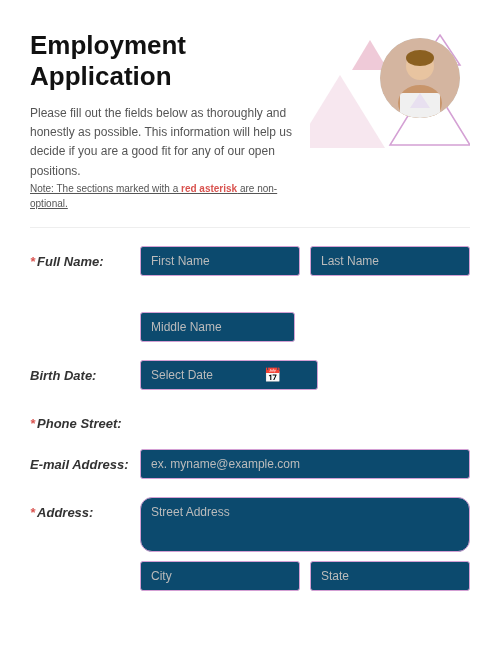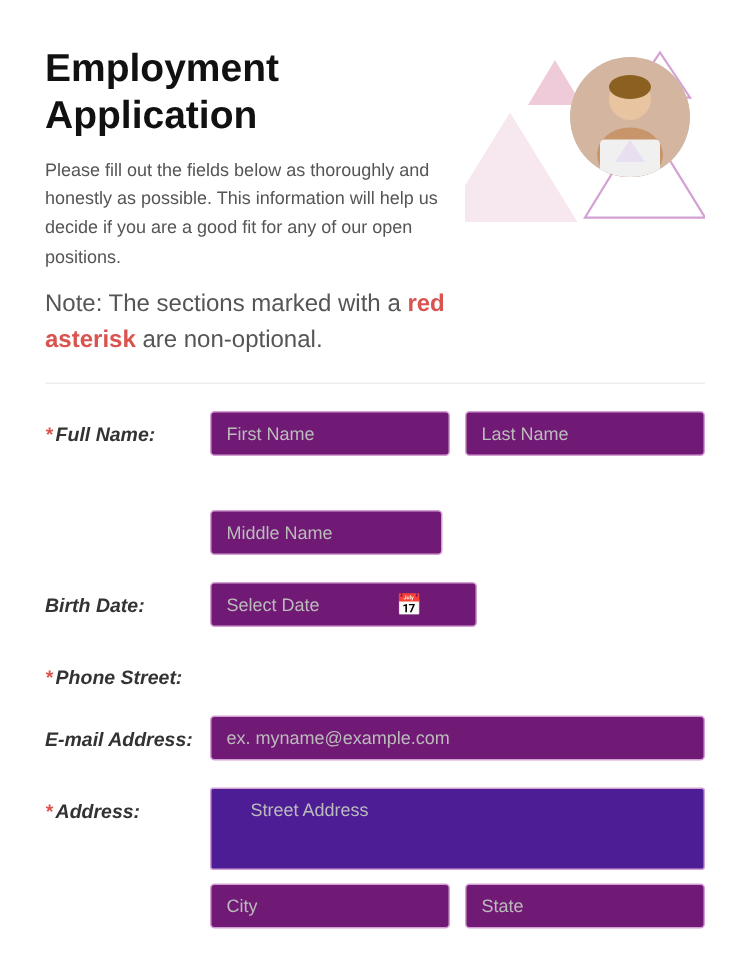--- a/index.html
+++ b/index.html
@@ -43,24 +43,24 @@
     }
 
     .description {
       font-size: 12px;
       color: #555;
       line-height: 1.6;
       max-width: 270px;
     }
 
     .note-text {
-      font-size: 16px;
+      font-size: 10px;
       color: #555;
-      margin-top: 10px;
       line-height: 1.5;
+      text-decoration: underline;
     }
 
     .red-asterisk {
       color: #d9534f;
       font-weight: bold;
     }
 
     
     .decorative-area {
       width: 160px;
@@ -128,21 +128,21 @@
       display: flex;
       gap: 10px;
     }
 
     .form-input {
       border: 1.5px solid #d4a0d4;
       border-radius: 3px;
       padding: 7px 10px;
       font-size: 12px;
       color: #999;
-      background: #701a75;
+      background: #0c4a6e;
       outline: none;
       width: 100%;
     }
 
     .form-input::placeholder {
       color: #bbb;
       font-size: 12px;
     }
 
     .input-medium {
@@ -175,25 +175,25 @@
     }
 
     .divider {
       border: none;
       border-top: 1px solid #eee;
       margin: 6px 0 18px 0;
     }
 
     .address-textarea {
       border: 1.5px solid #d4a0d4;
-      border-radius: 2px;
-      padding: 7px 26px;
+      border-radius: 12px;
+      padding: 7px 10px;
       font-size: 12px;
       color: #999;
-      background: #4c1d95;
+      background: #0c4a6e;
       outline: none;
       width: 100%;
       min-height: 55px;
       resize: none;
       font-family: Arial, sans-serif;
     }
 
     .address-textarea::placeholder {
       color: #bbb;
       font-size: 12px;

